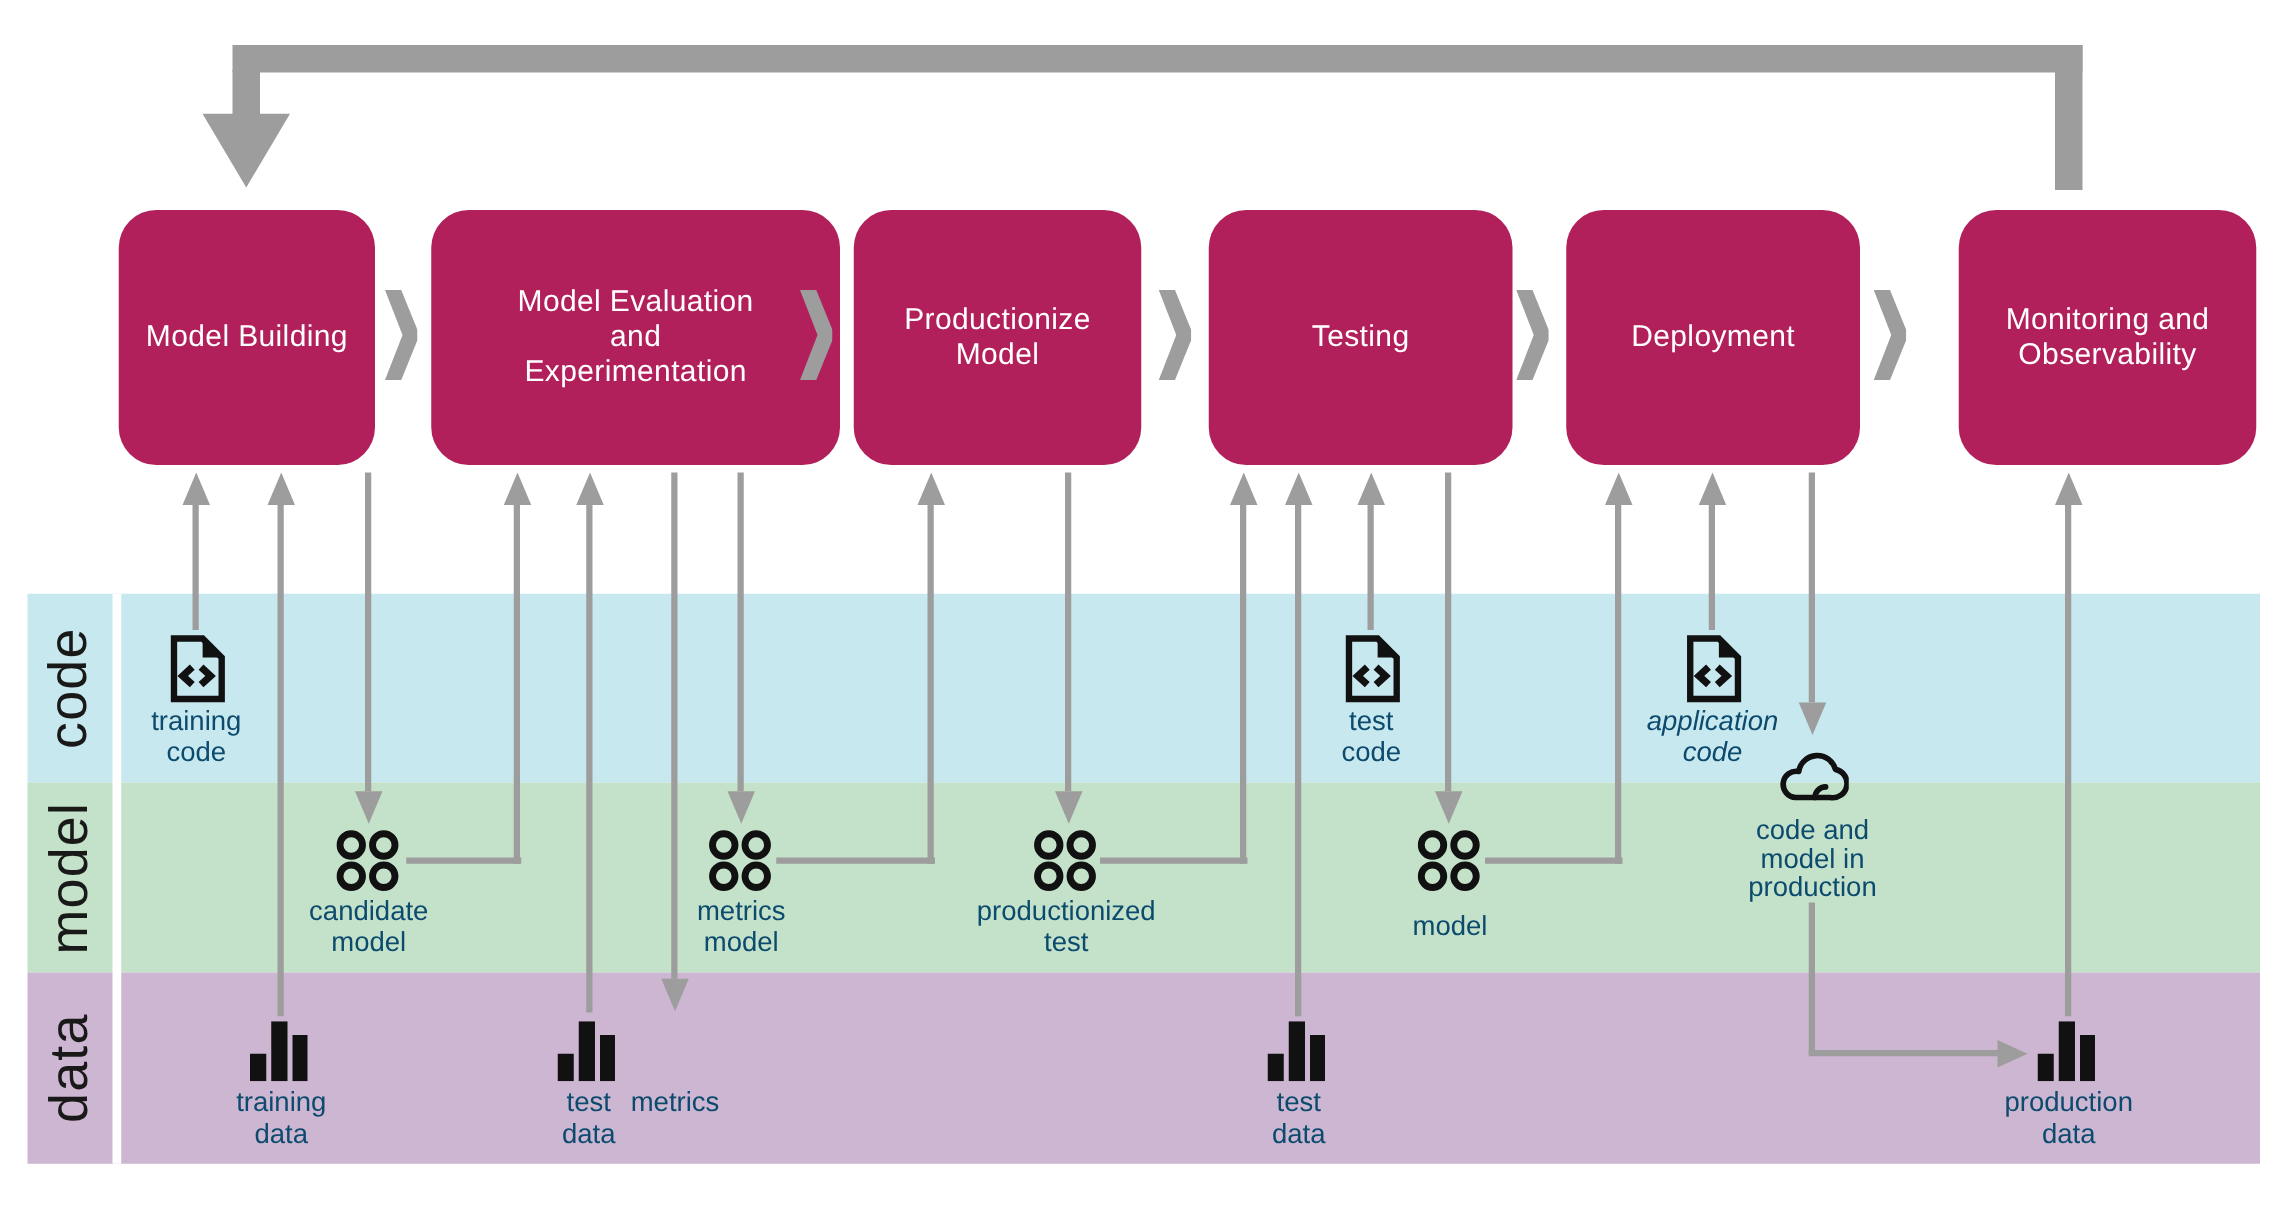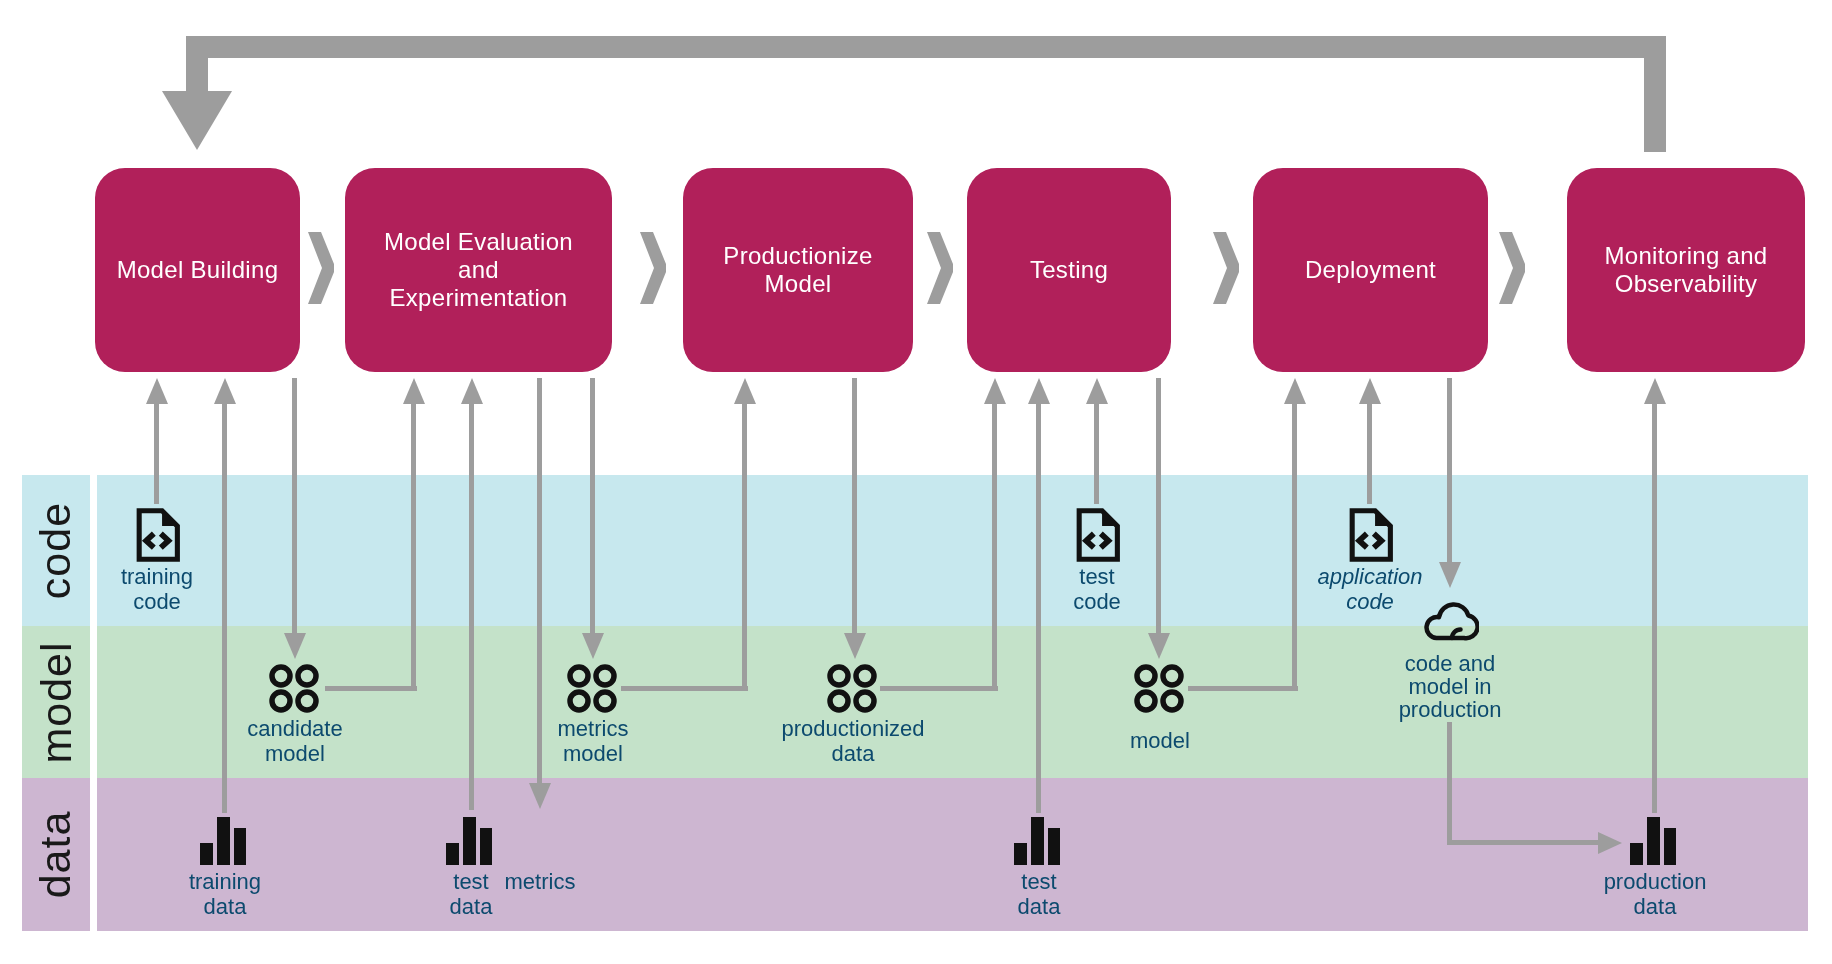--- a/index.html
+++ b/index.html
@@ -56,30 +56,30 @@
     </div>
 
   <div class="fb" style="left:186px;top:36px;width:1480px;height:22px;"></div>
   <div class="fb" style="left:1644px;top:36px;width:22px;height:116px;"></div>
   <div class="fb" style="left:186px;top:56px;width:22px;height:36px;"></div>
   <div class="fb-head" style="left:162px;top:91px;"></div>
 
   <div class="stage" style="left:95px;width:205px;">
     <span>Model Building</span>
     </div>
-  <div class="stage" style="left:345px;width:267px;">
+  <div class="stage" style="left:345px;width:327px;">
     <span>Model Evaluation
 and
 Experimentation</span>
     </div>
   <div class="stage" style="left:683px;width:230px;">
     <span>Productionize
 Model</span>
     </div>
-  <div class="stage" style="left:967px;width:204px;">
+  <div class="stage" style="left:967px;width:243px;">
     <span>Testing</span>
     </div>
   <div class="stage" style="left:1253px;width:235px;">
     <span>Deployment</span>
     </div>
   <div class="stage" style="left:1523px;width:238px;margin-left:44px;">
     <span>Monitoring and
 Observability</span>
     </div>
 
@@ -252,21 +252,21 @@
   <div class="alabel" style="left:225px;top:869px;">training
 data</div>
   <div class="alabel" style="left:295px;top:716px;">candidate
 model</div>
   <div class="alabel" style="left:471px;top:869px;">test
 data</div>
   <div class="alabel" style="left:540px;top:869px;">metrics</div>
   <div class="alabel" style="left:593px;top:716px;">metrics
 model</div>
   <div class="alabel" style="left:853px;top:716px;">productionized
-data</div>
+test</div>
   <div class="alabel" style="left:1039px;top:869px;">test
 data</div>
   <div class="alabel" style="left:1097px;top:564px;">test
 code</div>
   <div class="alabel" style="left:1160px;top:728px;">model</div>
   <div class="alabel" style="left:1370px;top:564px;font-style:italic;">application
 code</div>
   <div class="alabel tight" style="left:1450px;top:652px;">code and
 model in
 production</div>

